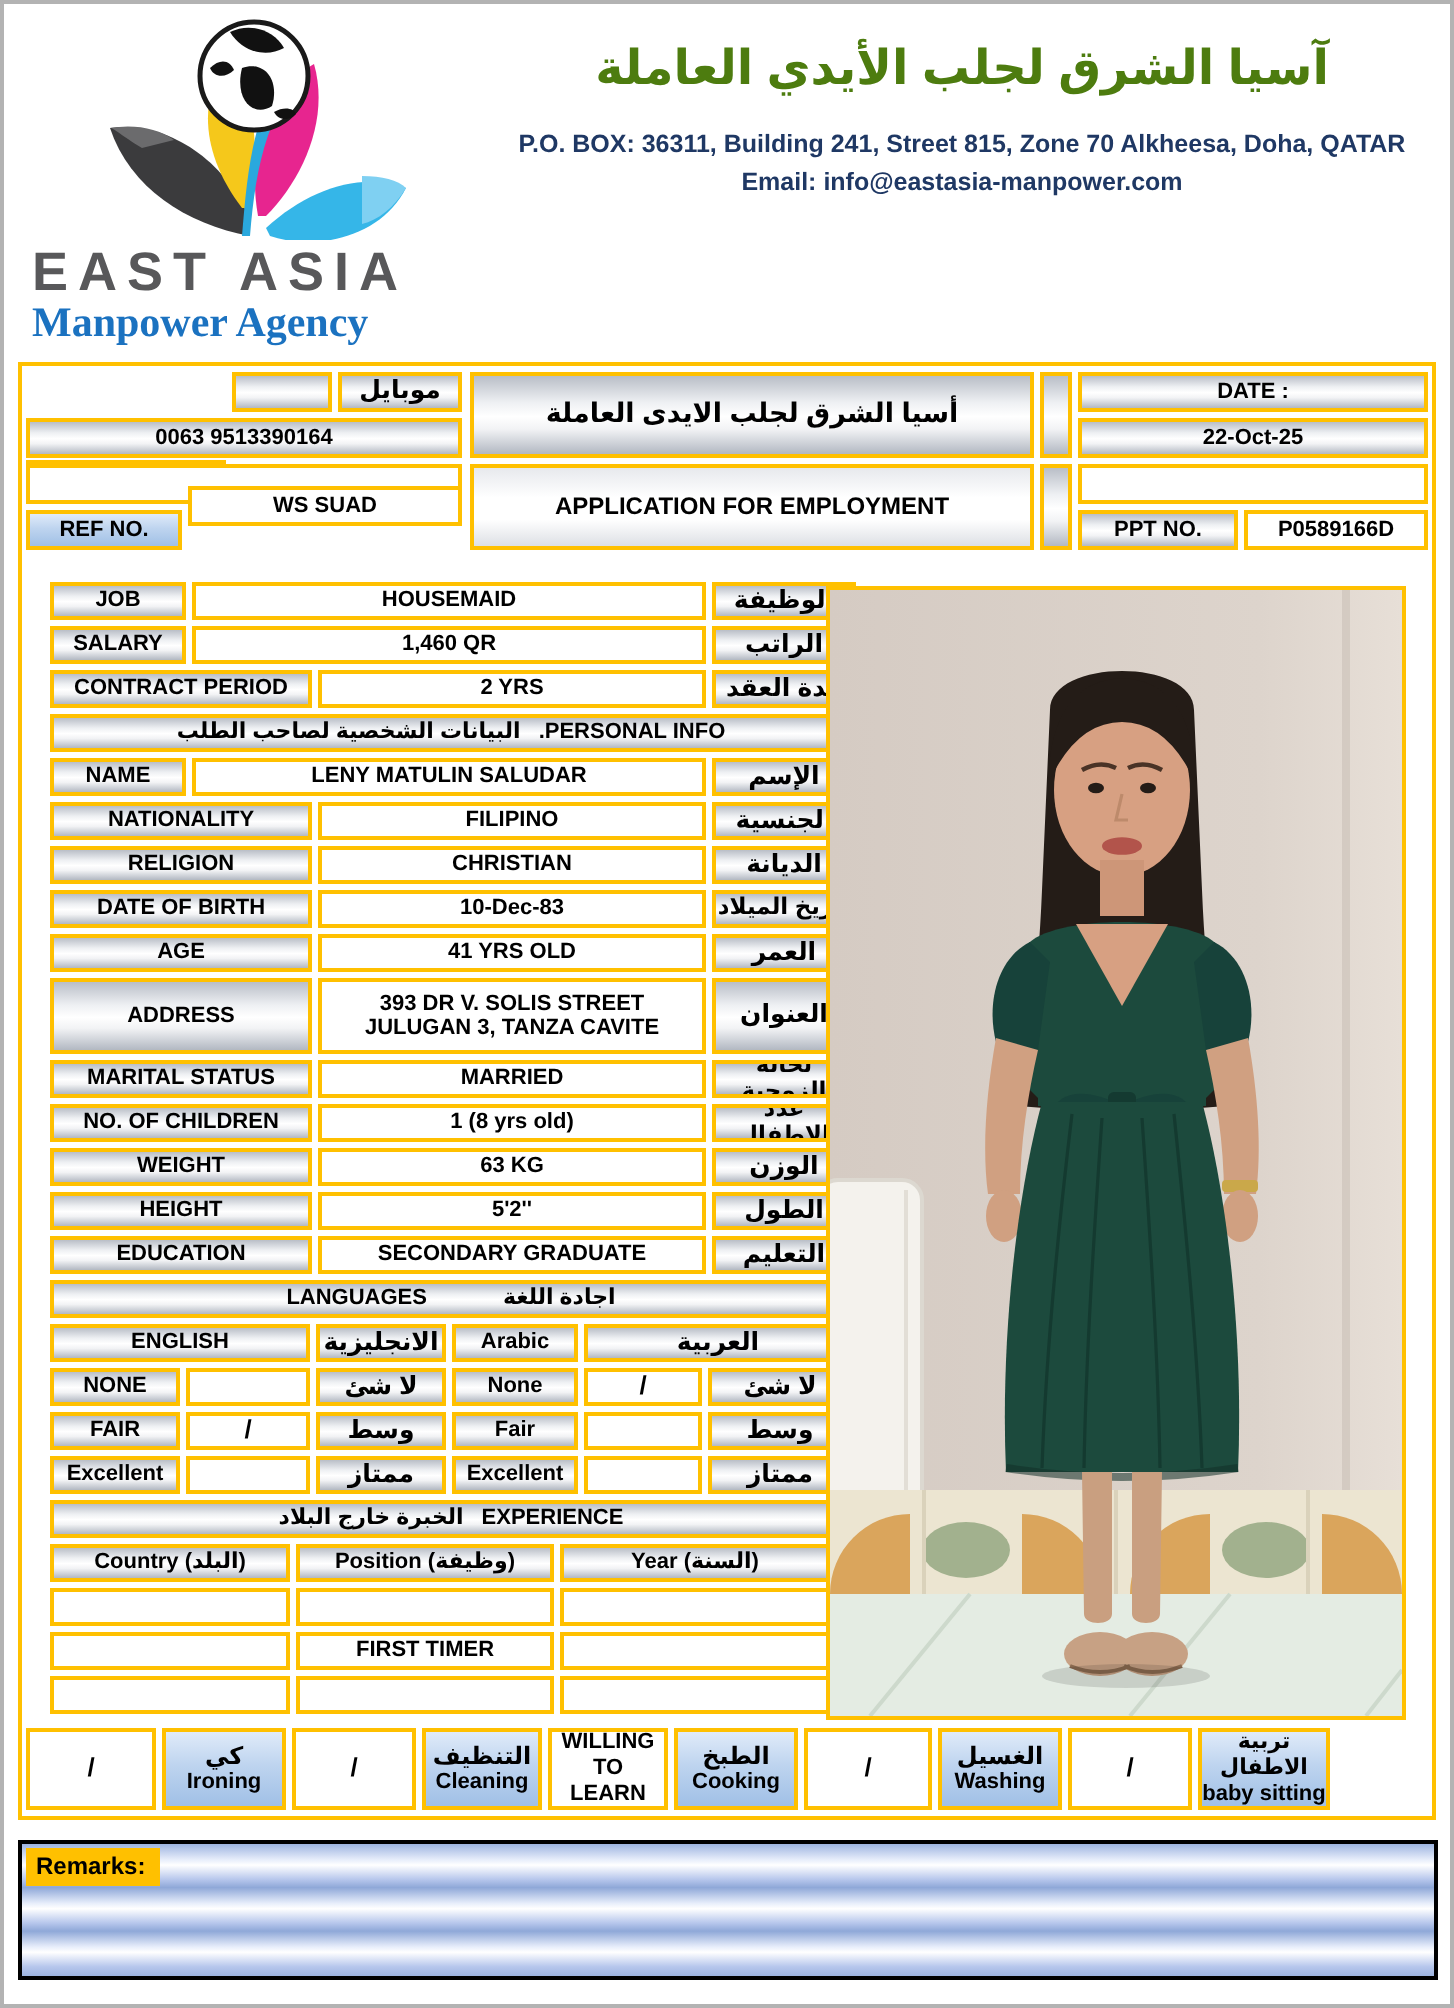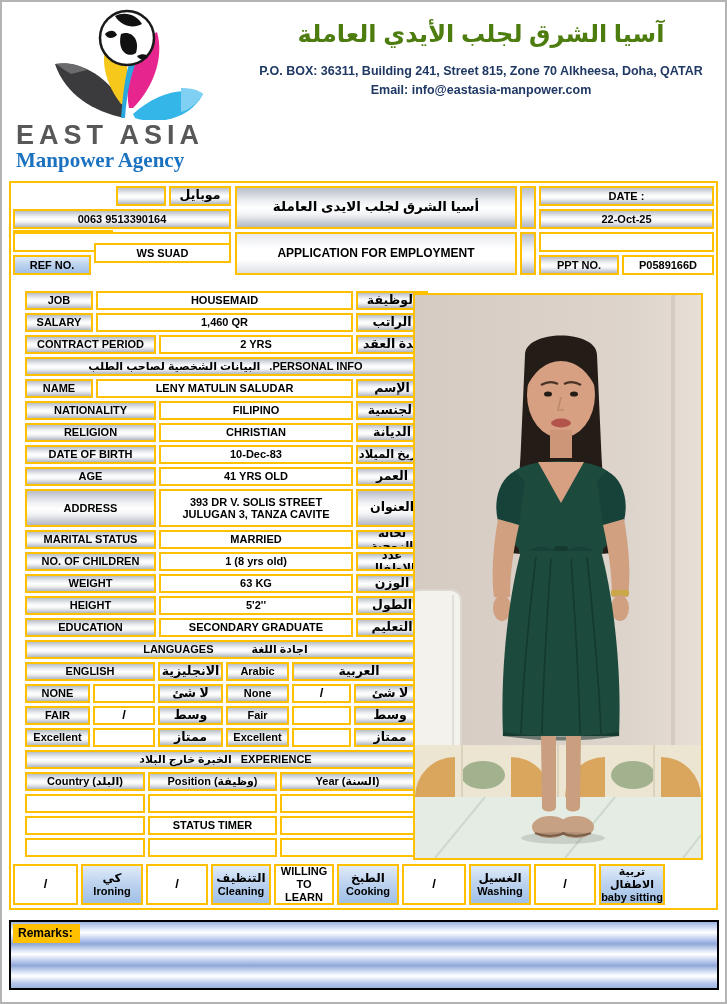--- a/index.html
+++ b/index.html
@@ -237,21 +237,21 @@
         <div class="cell silver e129">Position (وظيفة)</div>
         <div class="cell silver e135">Year (السنة)</div>
       </div>
       <div class="r">
         <div class="cell e131"></div>
         <div class="cell e129"></div>
         <div class="cell e135"></div>
       </div>
       <div class="r">
         <div class="cell e131"></div>
-        <div class="cell e129">STATUS TIMER</div>
+        <div class="cell e129">FIRST TIMER</div>
         <div class="cell e135"></div>
       </div>
       <div class="r">
         <div class="cell e131"></div>
         <div class="cell e129"></div>
         <div class="cell e135"></div>
       </div>
     </div>
 
     <div class="skillrow">

